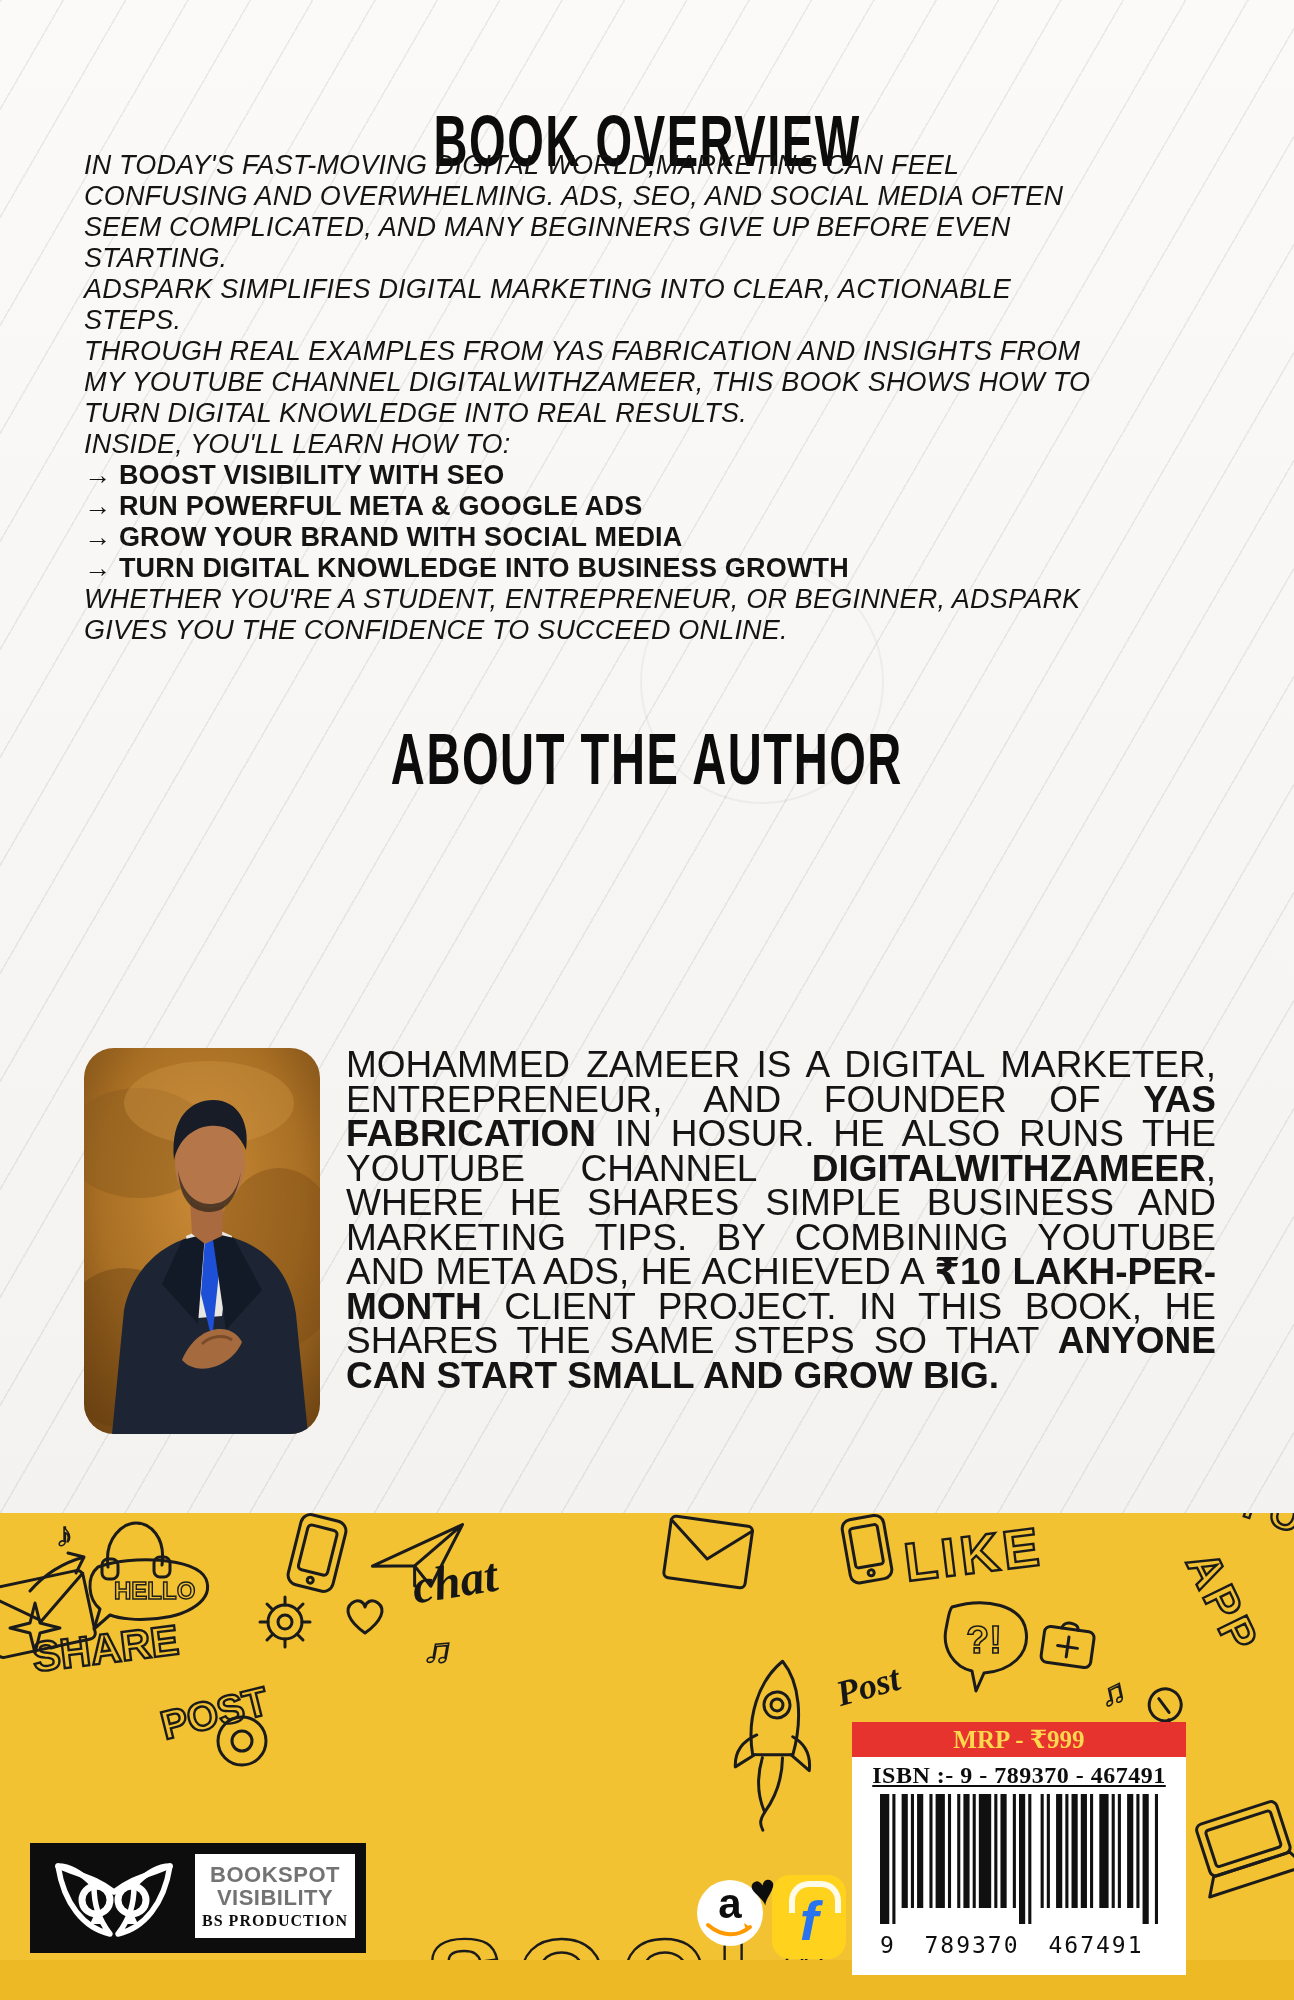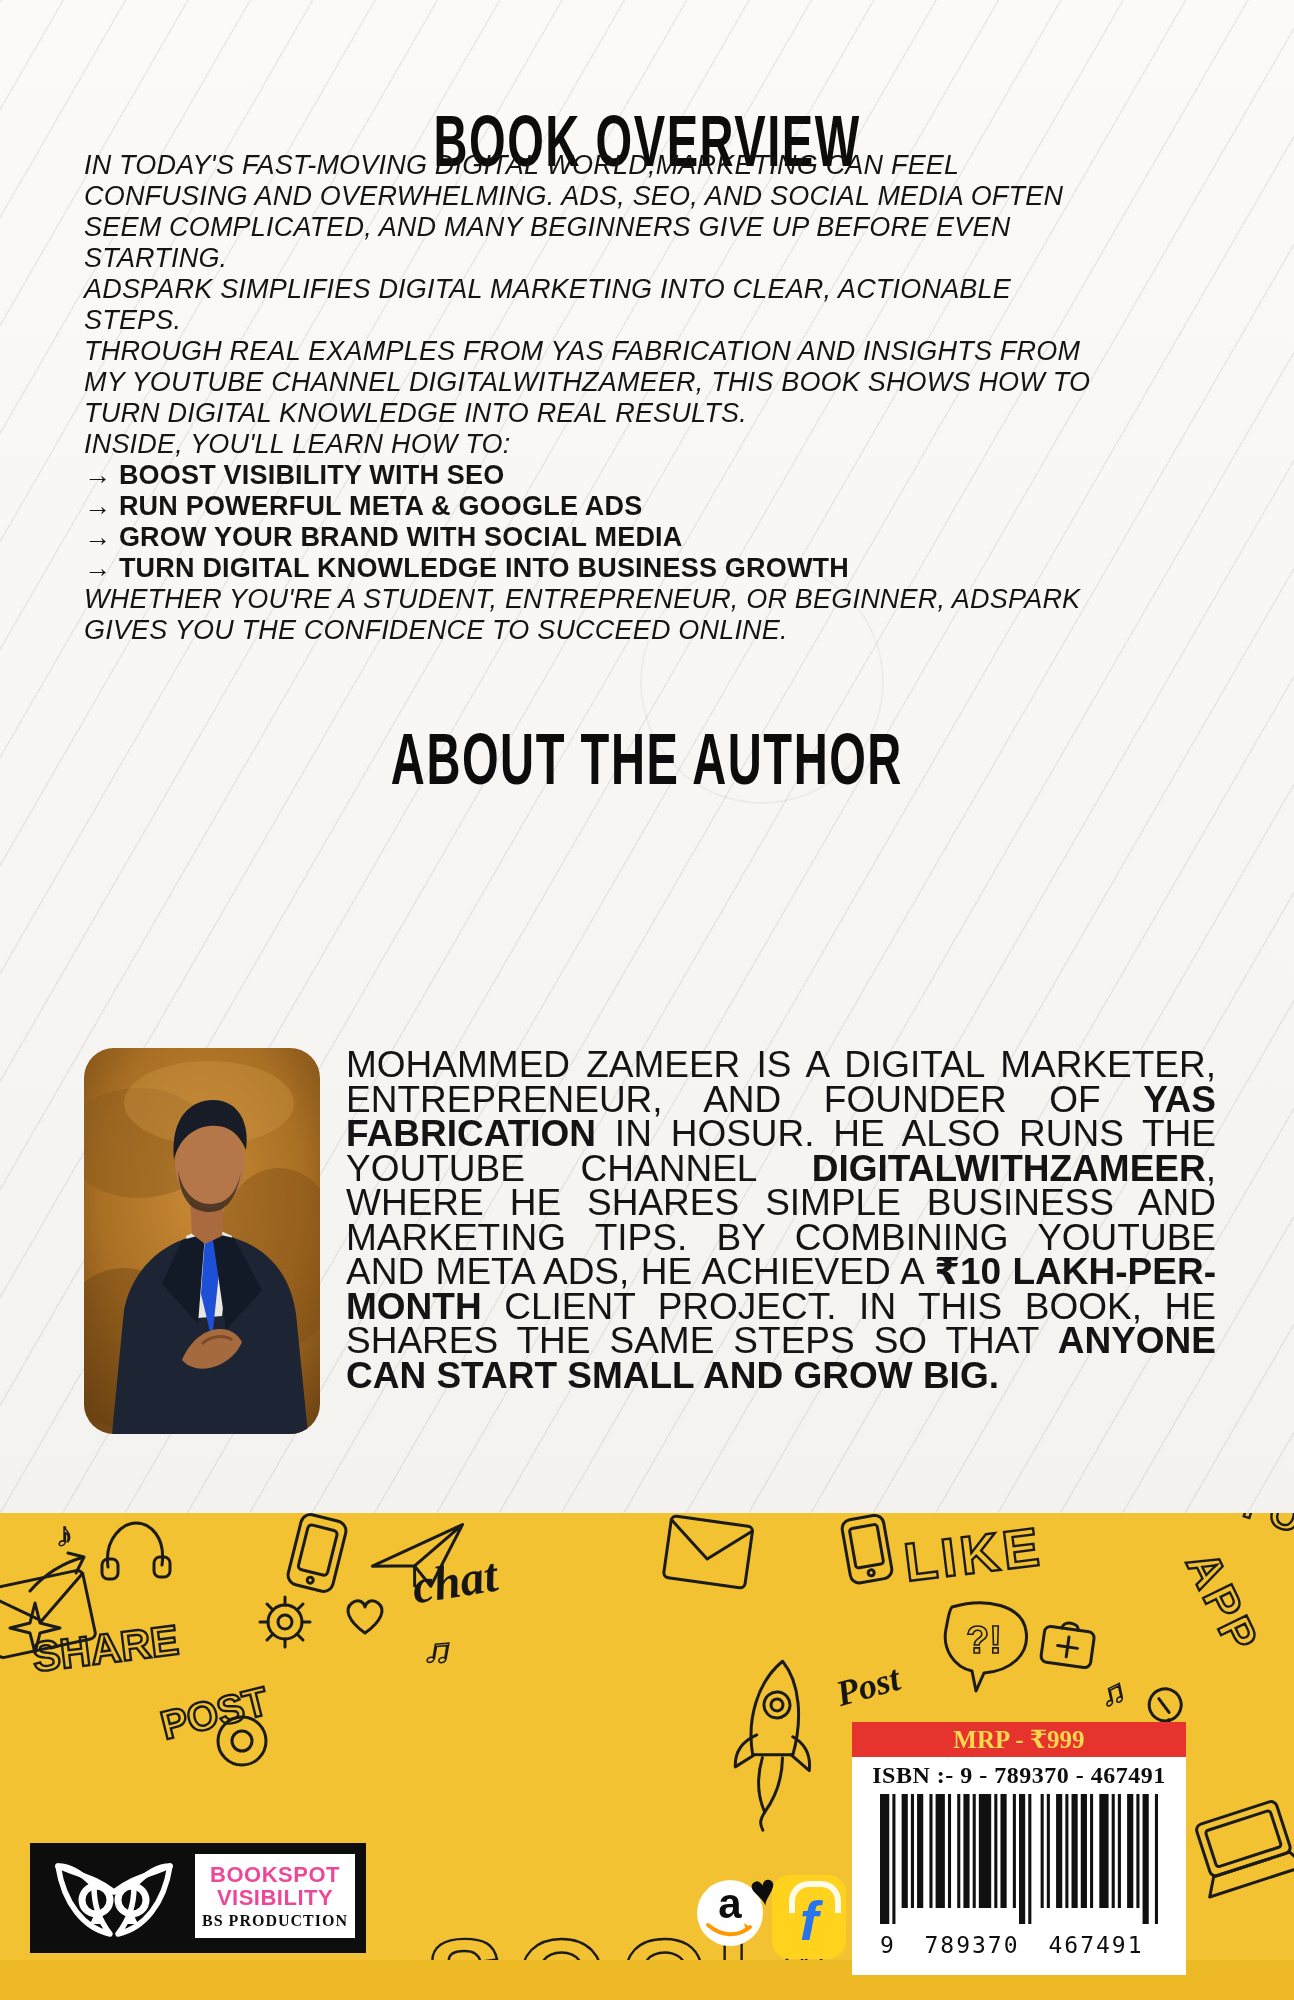--- a/index.html
+++ b/index.html
@@ -76,21 +76,21 @@
   
   .pub-logo{
     position:absolute;left:30px;top:330px;width:336px;height:110px;
     background:#0d0d0d;z-index:4;display:flex;align-items:center;
   }
   .pub-owl{margin-left:14px;}
   .pub-box{
     position:absolute;left:165px;top:11px;width:160px;height:84px;
     background:#fff;display:flex;flex-direction:column;align-items:center;justify-content:center;
   }
-  .pub-line{font-weight:900;font-size:22px;line-height:23px;letter-spacing:0.5px;color:#ec4899;}
+  .pub-line{font-weight:900;font-size:22px;line-height:23px;letter-spacing:0.5px;color:#737373;}
   .pub-sub{font-family:"Liberation Serif","DejaVu Serif",serif;font-weight:700;font-size:16px;letter-spacing:1px;color:#0d0d0d;margin-top:3px;}
   
   .amazon-badge{
     position:absolute;left:697px;top:367px;width:66px;height:66px;z-index:4;
     background:#fff;border-radius:50%;display:flex;flex-direction:column;align-items:center;justify-content:center;
   }
   .amazon-a{font-weight:800;font-size:42px;line-height:34px;color:#0d0d0d;}
   .heart-glyph{
     position:absolute;left:750px;top:352px;z-index:4;font-size:44px;color:#0d0d0d;transform:rotate(-8deg);
   }
@@ -107,21 +107,21 @@
   }
   .mrp-text{
     font-family:"Liberation Serif","DejaVu Serif",serif;font-weight:700;font-size:25px;color:#FFD84D;
   }
   .isbn-box{
     position:absolute;left:852px;top:244px;width:334px;height:218px;z-index:4;
     background:#fff;display:flex;flex-direction:column;align-items:center;
   }
   .isbn-text{
     font-family:"Liberation Serif","DejaVu Serif",serif;font-weight:700;font-size:24px;color:#0d0d0d;
-    margin-top:5px;letter-spacing:0.5px;
+    margin-top:5px;letter-spacing:0.5px;text-decoration:underline;
   }
   .barcode-wrap{width:278px;margin-top:5px;position:relative;}
   .barcode-digits{
     display:flex;width:278px;margin-top:2px;
     font-family:"DejaVu Sans Mono",monospace;font-size:23px;color:#0d0d0d;letter-spacing:2px;
   }
   .bd-left{width:30px;text-align:left;}
   .bd-group{flex:1;text-align:center;}
 </style>
 </head>
@@ -205,20 +205,26 @@
       <svg width="74" height="58">
           <path class="dstroke" d="M6 50 C20 34 38 22 60 16 M60 16 L44 12 M60 16 L52 32"></path>
         </svg>
     </div>
     <div class="odoodle" style="left:56px;top:2px;font-size:34px;-webkit-text-stroke-width:1.6px;">♪</div>
     <div class="doodle" style="left:96px;top:2px;">
       <svg width="78" height="66">
         <path class="dstroke" d="M12 52 C8 22 28 8 40 8 C54 8 70 22 66 50"></path>
         <rect class="dstroke" x="6" y="44" width="16" height="20" rx="6"></rect>
         <rect class="dstroke" x="58" y="42" width="16" height="20" rx="6"></rect>
+      </svg>
+    </div>
+    <div class="doodle" style="left:80px;top:40px;">
+      <svg width="136" height="92">
+        <path class="dstroke" d="M18 14 C50 2 116 4 126 26 C134 46 110 64 70 66 C58 67 40 66 30 62 L14 76 L20 56 C8 46 6 24 18 14 Z"></path>
+        <text x="34" y="46" font-family="Liberation Sans" font-weight="900" font-size="24" fill="none" stroke="#1b1b1b" stroke-width="1.4">HELLO</text>
       </svg>
     </div>
     <div class="doodle" style="left:6px;top:86px;">
       <svg width="58" height="58">
           <path class="dstroke" d="M29 4 L34 24 L54 29 L34 34 L29 54 L24 34 L4 29 L24 24 Z"></path>
         </svg>
     </div>
     <div class="odoodle" style="left:32px;top:112px;font-size:42px;transform:rotate(-7deg);">SHARE</div>
     <div class="odoodle" style="left:160px;top:178px;font-size:40px;transform:rotate(-14deg);">POST</div>
     <div class="doodle" style="left:210px;top:196px;">

